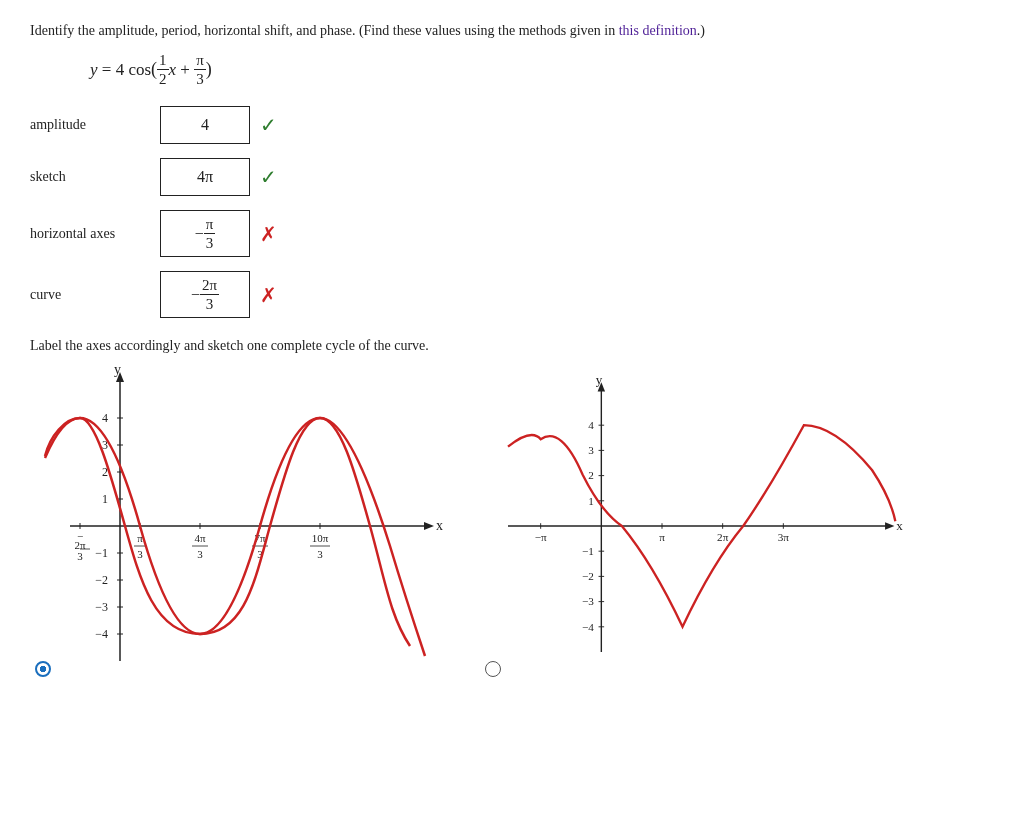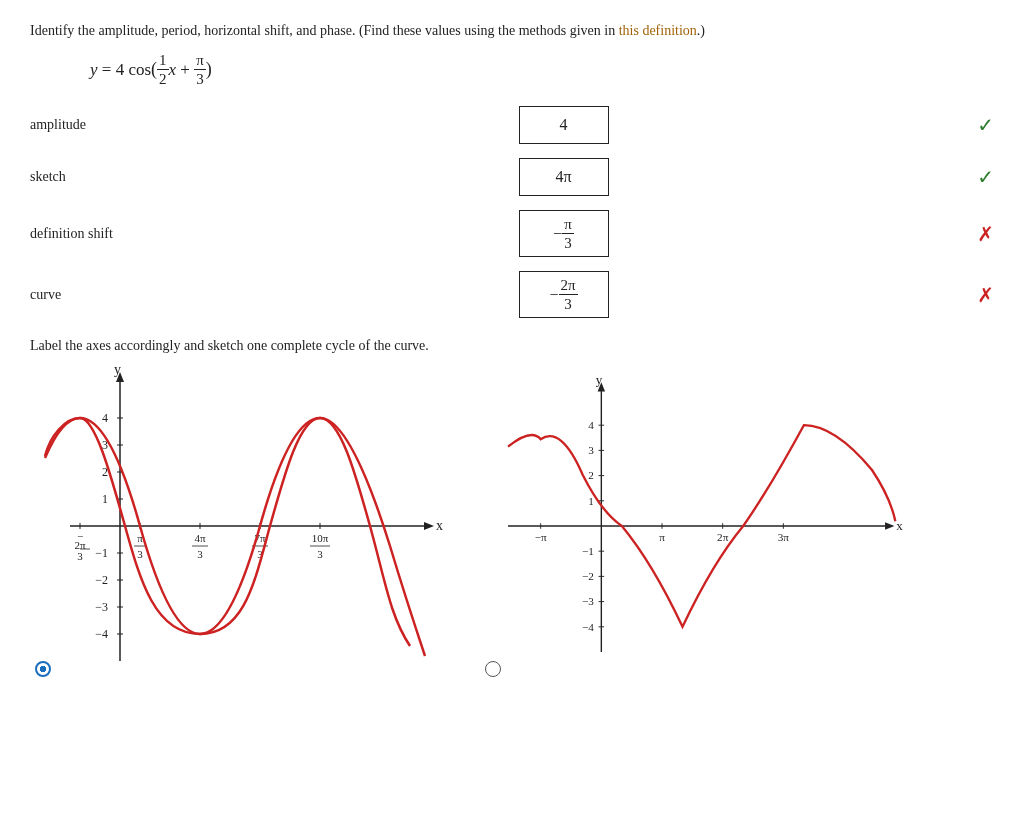--- a/index.html
+++ b/index.html
@@ -11,21 +11,21 @@
       padding: 20px 30px;
       width: 1024px;
       min-height: 819px;
     }
     .intro-text {
       font-size: 14px;
       margin-bottom: 10px;
       line-height: 1.5;
     }
     .intro-text a {
-      color: #a16207;
+      color: #4c1d95;
       text-decoration: none;
       font-family: Liberation Serif, serif;
     }
     .formula {
       font-size: 17px;
       margin-left: 60px;
       margin-bottom: 18px;
       display: flex;
       align-items: center;
     }
@@ -39,21 +39,20 @@
     }
     .fraction .num { border-bottom: 1px solid #222; padding: 0 2px; }
     .fraction .den { padding: 0 2px; }
     .fields-section {
       margin-bottom: 20px;
     }
     .field-row {
       display: flex;
       align-items: center;
       margin-bottom: 14px;
-      justify-content: space-between;
     }
     .field-label {
       width: 130px;
       font-size: 14px;
     }
     .field-box {
       border: 1.5px solid #222;
       min-width: 90px;
       min-height: 38px;
       display: flex;
@@ -134,21 +133,21 @@
 
   <div class="field-row">
     <span class="field-label">sketch</span>
     <div class="field-box">
       4π
     </div>
     <span class="check-mark">✓</span>
   </div>
 
   <div class="field-row">
-    <span class="field-label">definition shift</span>
+    <span class="field-label">horizontal axes</span>
     <div class="field-box">
       −<span class="fraction">
           <span class="num">π</span>
           <span class="den">3</span>
         </span>
     </div>
     <span class="x-mark">✗</span>
   </div>
 
   <div class="field-row">

